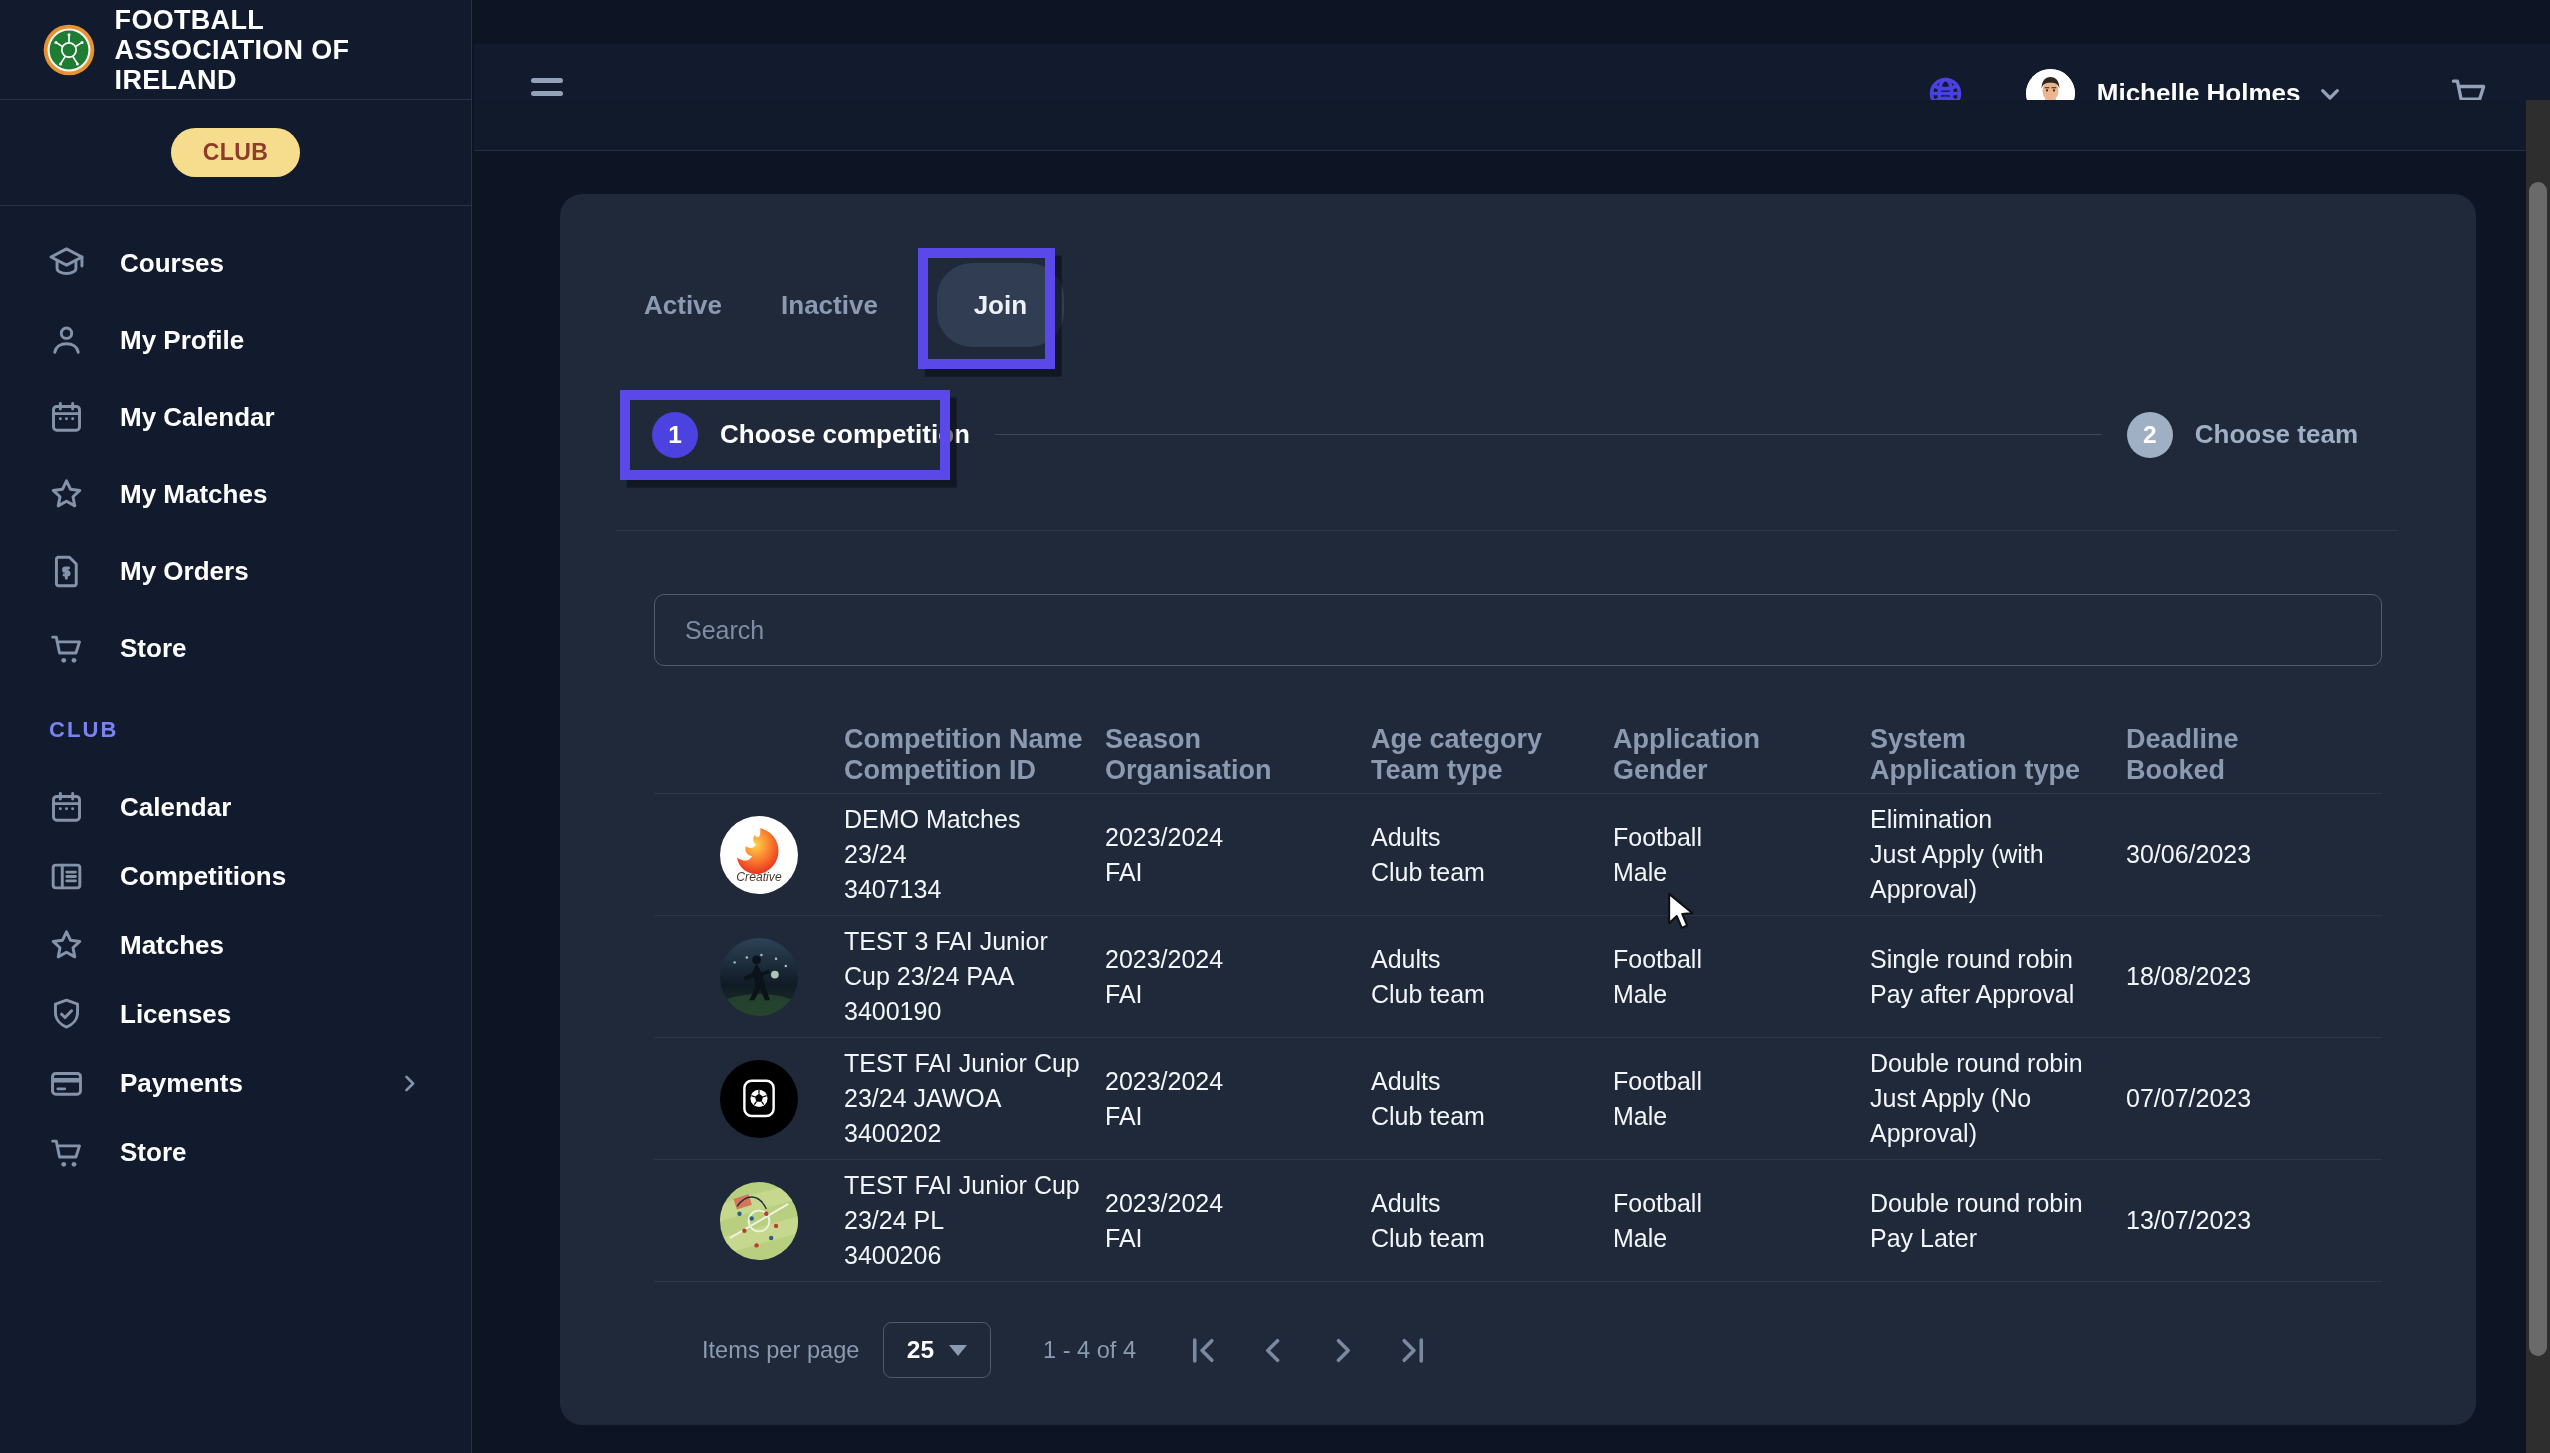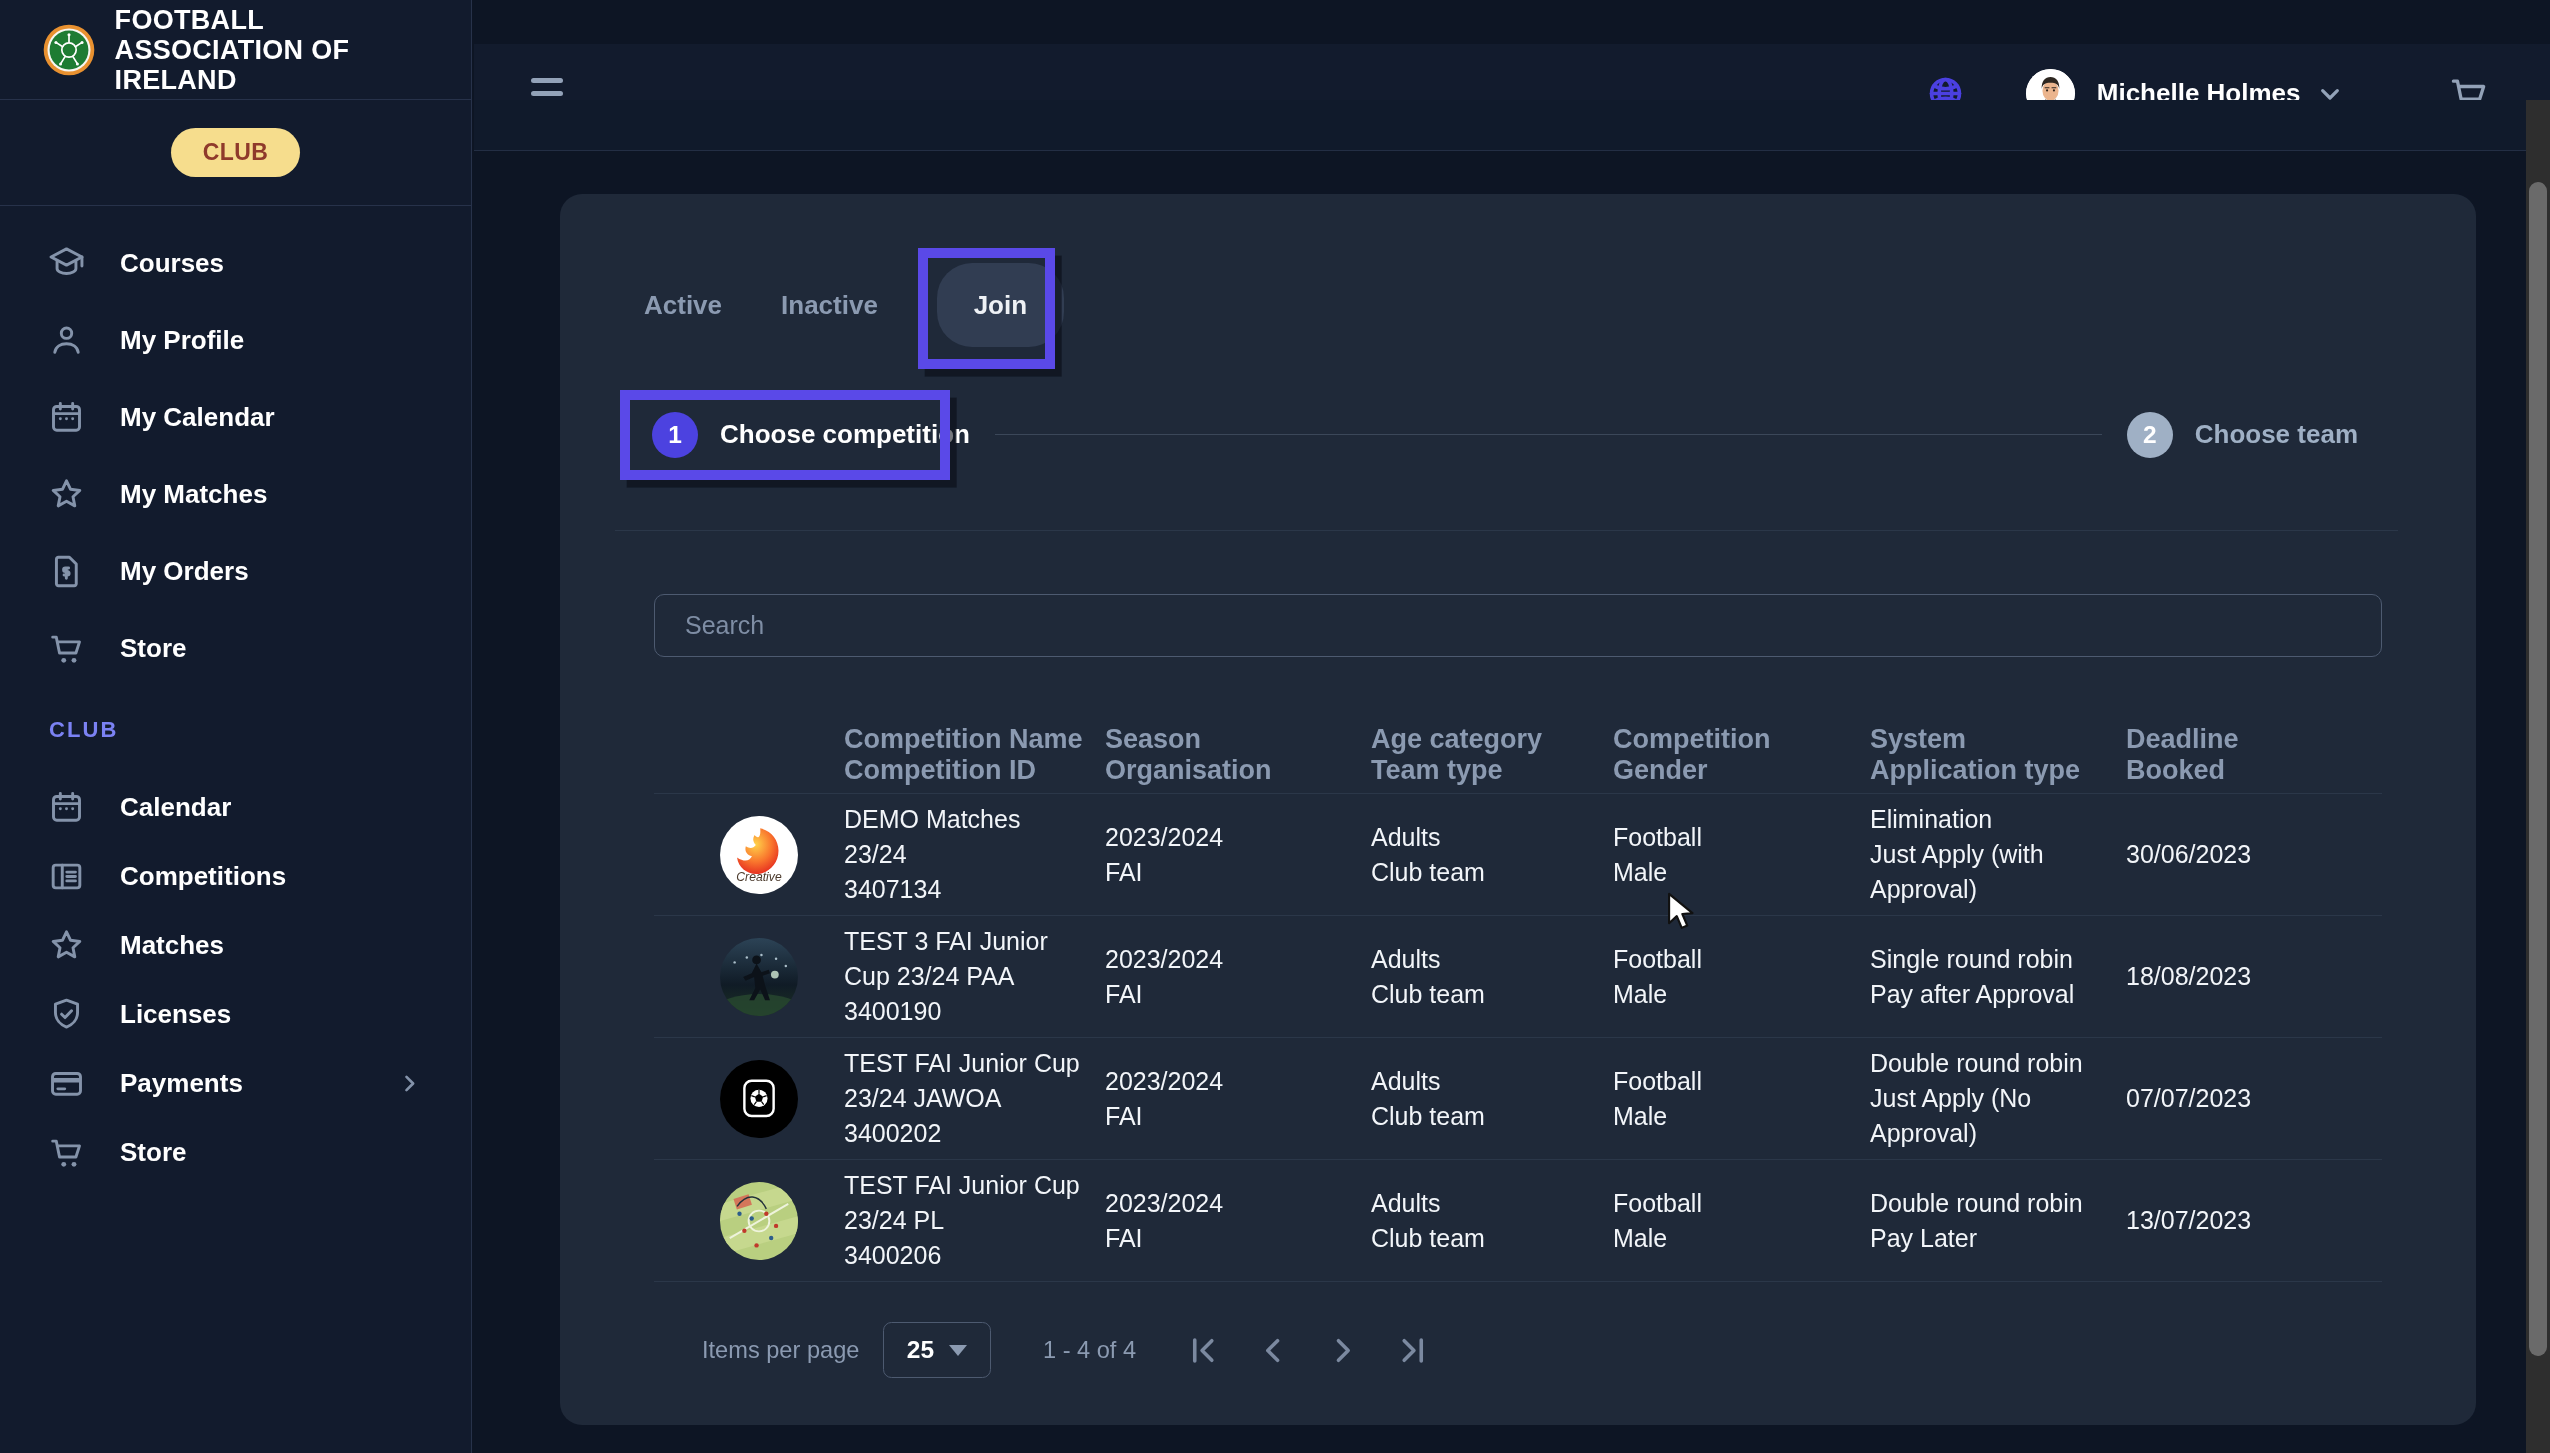--- a/index.html
+++ b/index.html
@@ -59,21 +59,21 @@
   .stepper{position:absolute;left:92px;right:118px;top:207px;height:67px;display:flex;align-items:center;}
   .step{display:flex;align-items:center;gap:22px;}
   .step-circle{width:46px;height:46px;border-radius:50%;display:flex;align-items:center;justify-content:center;font-size:24.5px;font-weight:700;color:#fff;}
   .step1 .step-circle{background:var(--accent);}
   .step2 .step-circle{background:var(--step2);}
   .step1 .step-label{color:#fff;font-size:26px;font-weight:700;}
   .step2 .step-label{color:var(--step2);font-size:26px;font-weight:600;}
   .step-line{flex:1;height:1.7px;background:#3b4759;margin:0 25px;}
 
   .search-wrap{position:absolute;left:94px;right:94px;top:400px;}
-  .search-input{width:100%;height:63px;background:transparent;border:1.7px solid #4d5a70;border-radius:10px;color:var(--text);font-size:25px;padding:0 30px;outline:none;}
+  .search-input{width:100%;height:72px;background:transparent;border:1.7px solid #4d5a70;border-radius:10px;color:var(--text);font-size:25px;padding:0 30px;outline:none;}
   .search-input::placeholder{color:#7e8da4;}
 
   .table{position:absolute;left:94px;right:94px;top:523px;}
   .thead,.trow{display:grid;grid-template-columns:190px 261px 266px 242px 257px 256px auto;align-items:center;}
   .thead{height:77px;border-bottom:1.7px solid var(--row-border);}
   .th{color:var(--muted);font-size:27px;font-weight:700;line-height:31px;padding-right:17px;}
   .trow{height:122px;border-bottom:1.7px solid var(--row-border);cursor:pointer;}
   .cell{color:var(--text);font-size:25px;font-weight:500;line-height:35px;padding-right:20px;}
   .logo{display:block;width:78px;height:78px;border-radius:50%;overflow:hidden;margin-left:66px;}
   .logo svg{display:block;width:100%;height:100%;}
@@ -326,21 +326,21 @@
         </div>
         <div class="th">
           <div>Season</div>
             <div>Organisation</div>
         </div>
         <div class="th">
           <div>Age category</div>
             <div>Team type</div>
         </div>
         <div class="th">
-          <div>Competition</div>
+          <div>Application</div>
             <div>Gender</div>
         </div>
         <div class="th">
           <div>System</div>
             <div>Application type</div>
         </div>
         <div class="th">
           <div>Deadline</div>
             <div>Booked</div>
         </div>

